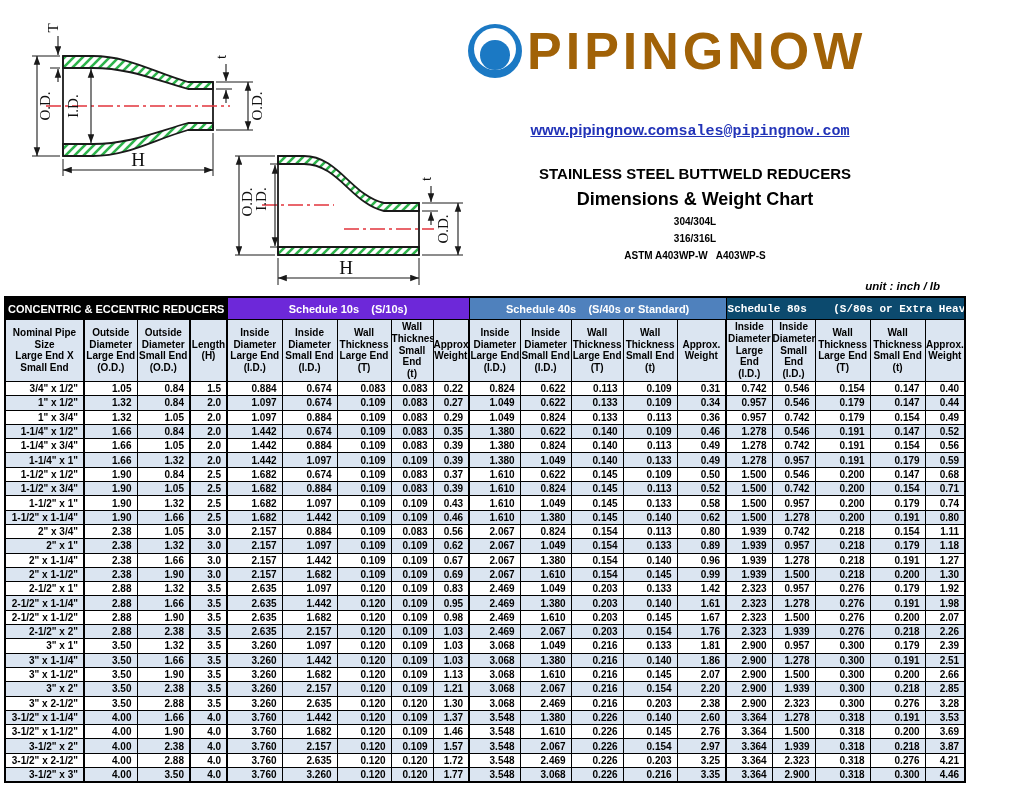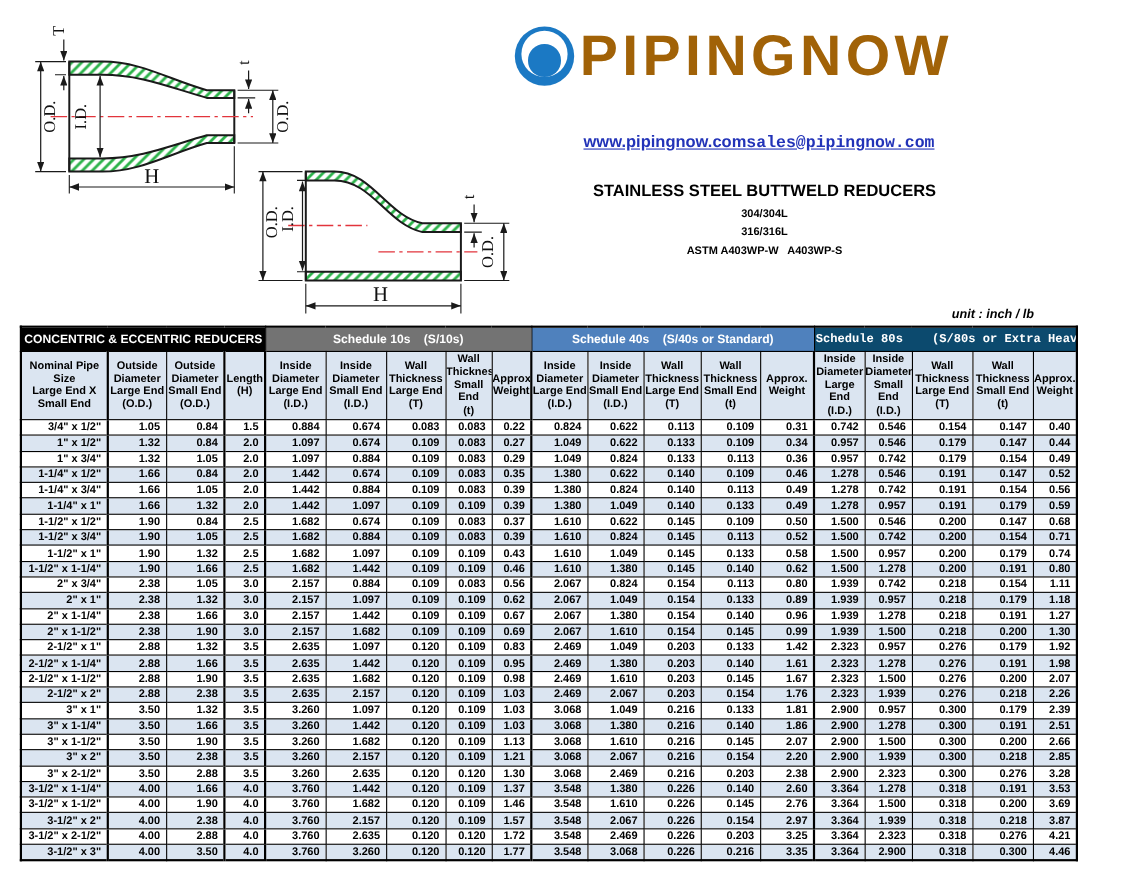--- a/index.html
+++ b/index.html
@@ -35,21 +35,21 @@
   .face{stroke:#1a1a1a;stroke-width:1.8;fill:none;}
   .cl{stroke:#e2343c;stroke-width:1.3;stroke-dasharray:15 4 3 4;fill:none;}
   .ext{stroke:#1a1a1a;stroke-width:1;fill:none;}
   .dim{stroke:#1a1a1a;stroke-width:1.1;fill:none;}
   .dimE{marker-end:url(#ae);}
   .dimS{marker-start:url(#as);}
   .dlab{font-family:"Liberation Serif",serif;font-size:15px;fill:#111;}
   .dlabH{font-family:"Liberation Serif",serif;font-size:19px;fill:#111;}
 
   
-  .tblwrap{position:absolute;left:18px;top:296px;}
+  .tblwrap{position:absolute;left:4px;top:296px;}
   table{border-collapse:collapse;table-layout:fixed;width:960px;border:2.5px solid #000;}
   th,td{vertical-align:middle;}
   .band{height:19px;font-size:11px;font-weight:bold;color:#fff;text-align:center;
         white-space:pre;border:1.5px solid #000;overflow:hidden;}
   .colhead{height:56px;font-size:10px;font-weight:bold;color:#000;background:#dbe5f1;
            text-align:center;white-space:pre-line;line-height:1.18;border:1px solid #000;
            padding:1px 0;overflow:hidden;}
   td{height:13.3px;font-size:10px;font-weight:bold;text-align:right;
      padding:0 5px 0 0;border:1px solid #000;white-space:nowrap;overflow:hidden;}
   tbody tr:nth-child(even) td{background:#dbe5f1;}
@@ -146,20 +146,21 @@
     <span class="logo-mark"></span>
     <span class="logo-text">PIPINGNOW</span>
   </div>
 
   <div class="links">
     <span class="lnk">www.pipingnow.com</span><span class="lnk">sales@pipingnow.com</span>
   </div>
 
   <div class="titles">
     <div class="t1">STAINLESS STEEL BUTTWELD REDUCERS</div>
+    <div class="t2">Dimensions &amp; Weight Chart</div>
     <div class="t3">304/304L</div>
     <div class="t3">316/316L</div>
     <div class="t3">ASTM A403WP-W   A403WP-S</div>
   </div>
 
   <div class="unit">unit : inch / lb</div>
 
   <div class="tblwrap">
     <table>
       <colgroup>
@@ -179,21 +180,21 @@
           <col style="width: 49px;">
           <col style="width: 46px;">
           <col style="width: 43px;">
           <col style="width: 55px;">
           <col style="width: 55px;">
           <col style="width: 40px;">
         </colgroup>
       <thead>
           <tr>
             <th class="band" colspan="4" style="background: rgb(0, 0, 0);">CONCENTRIC &amp; ECCENTRIC REDUCERS</th>
-            <th class="band" colspan="5" style="background: #737373;">Schedule 10s    (S/10s)</th>
+            <th class="band" colspan="5" style="background: #6d28d9;">Schedule 10s    (S/10s)</th>
             <th class="band" colspan="5" style="background: rgb(79, 129, 189);">Schedule 40s    (S/40s or Standard)</th>
             <th class="band" colspan="5" style="background: #0c4a6e; font-family: Liberation Mono, monospace;">Schedule 80s    (S/80s or Extra Heavy)</th>
           </tr>
           <tr>
             <th class="colhead">Nominal Pipe
 Size
 Large End X
 Small End</th>
             <th class="colhead tl">Outside
 Diameter

